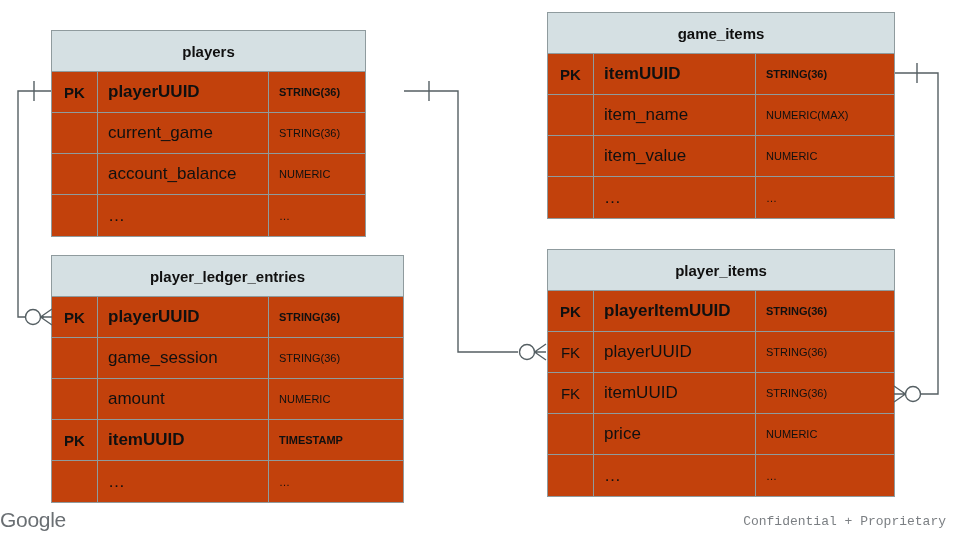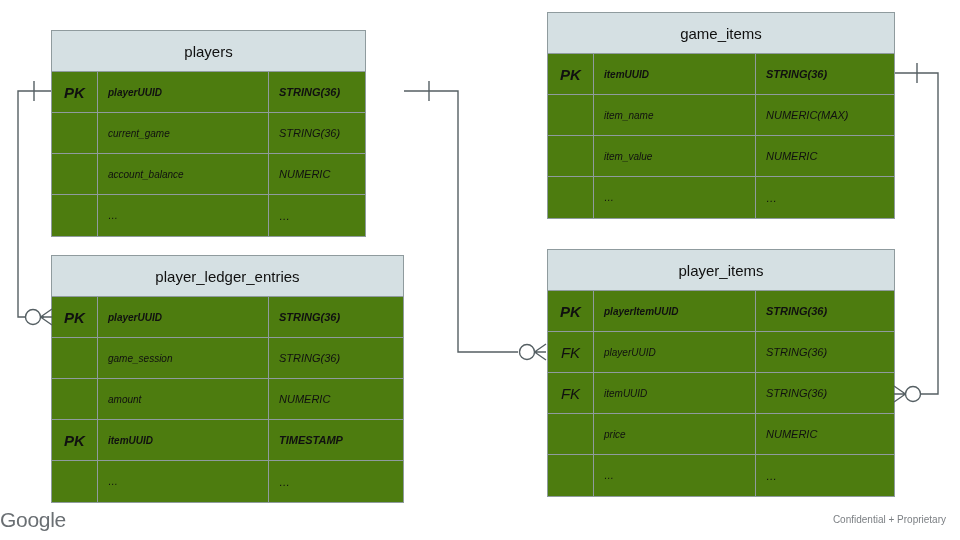--- a/index.html
+++ b/index.html
@@ -28,35 +28,34 @@
     box-sizing: border-box;
     background: #d5e0e3;
     border: 1px solid #8f9b9e;
     border-collapse: collapse;
   }
   .entity .ent-title {
     box-sizing: border-box;
     height: 41px;
     line-height: 41px;
     text-align: center;
-    font-weight: normal;
+    font-weight: bold;
     font-size: 15px;
     color: #101010;
     border-bottom: 1px solid #8f9b9e;
     background: #d5e0e3;
     white-space: nowrap;
     overflow: hidden;
   }
   .ent-row {
     box-sizing: border-box;
     display: flex;
     height: 41px;
     border-bottom: 1px solid #8f9b9e;
-    background: #4d7c0f;
-    font-style: italic;
+    background: #c2410c;
   }
   .ent-row:last-child {
     border-bottom: none;
   }
   .cell-key {
     box-sizing: border-box;
     flex: 0 0 auto;
     border-right: 1px solid #8f9b9e;
     display: flex;
     align-items: center;
@@ -64,21 +63,21 @@
     font-size: 15px;
     color: #101010;
   }
   .cell-name {
     box-sizing: border-box;
     flex: 0 0 auto;
     border-right: 1px solid #8f9b9e;
     display: flex;
     align-items: center;
     padding-left: 10px;
-    font-size: 10px;
+    font-size: 17px;
     color: #101010;
     white-space: nowrap;
     overflow: hidden;
   }
   .cell-type {
     box-sizing: border-box;
     flex: 1 1 auto;
     display: flex;
     align-items: center;
     padding-left: 10px;
@@ -124,22 +123,22 @@
     top: 508px;
     font-family: "Liberation Sans", sans-serif;
     font-size: 21px;
     color: #6a6f73;
     letter-spacing: -0.3px;
   }
   #confidential {
     position: absolute;
     right: 14px;
     top: 514px;
-    font-family: Liberation Sans, sans-serif;
-    font-size: 10px;
+    font-family: Liberation Mono, monospace;
+    font-size: 13px;
     color: #7b7f83;
     white-space: nowrap;
   }
 </style>
 </head>
 <body>
 
 <div id="canvas">
 
   <div class="entity" id="tbl-players">

